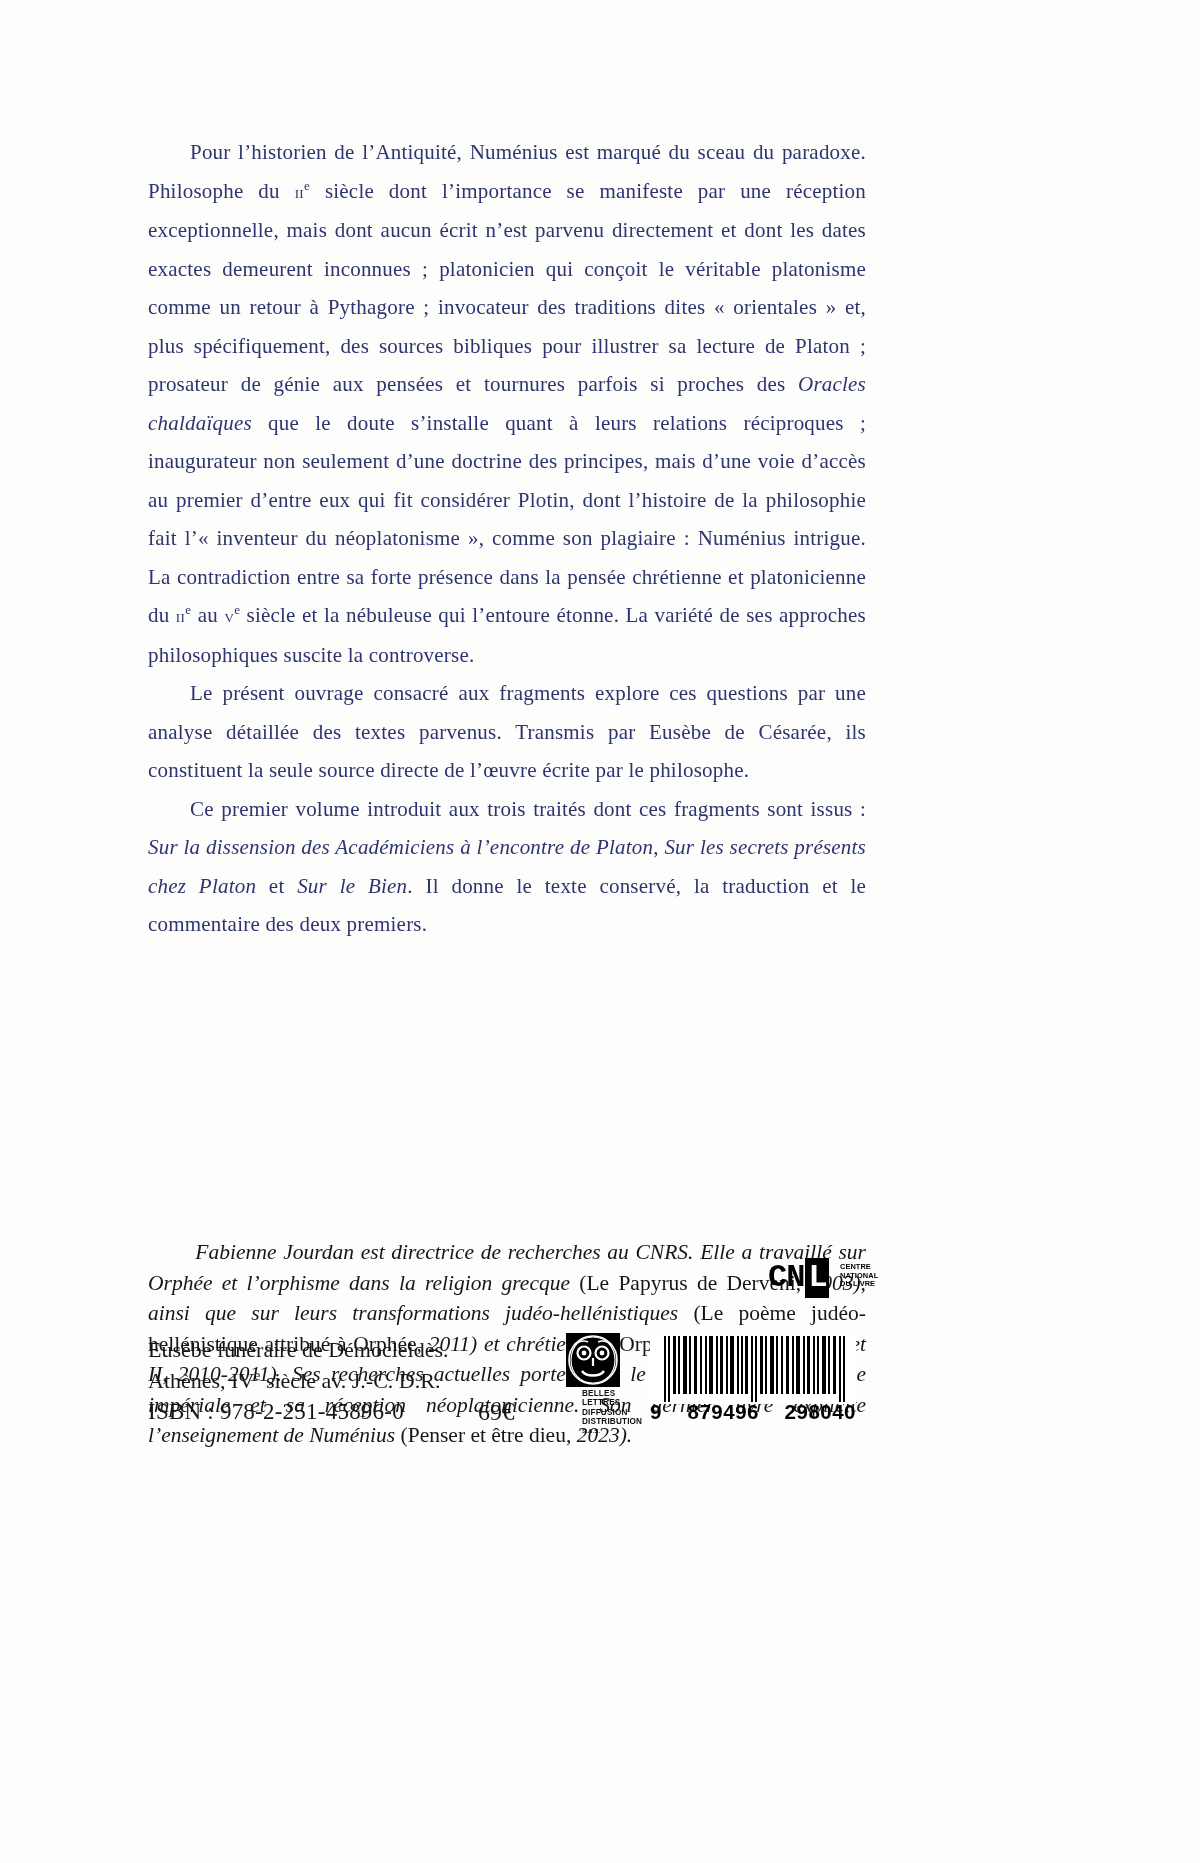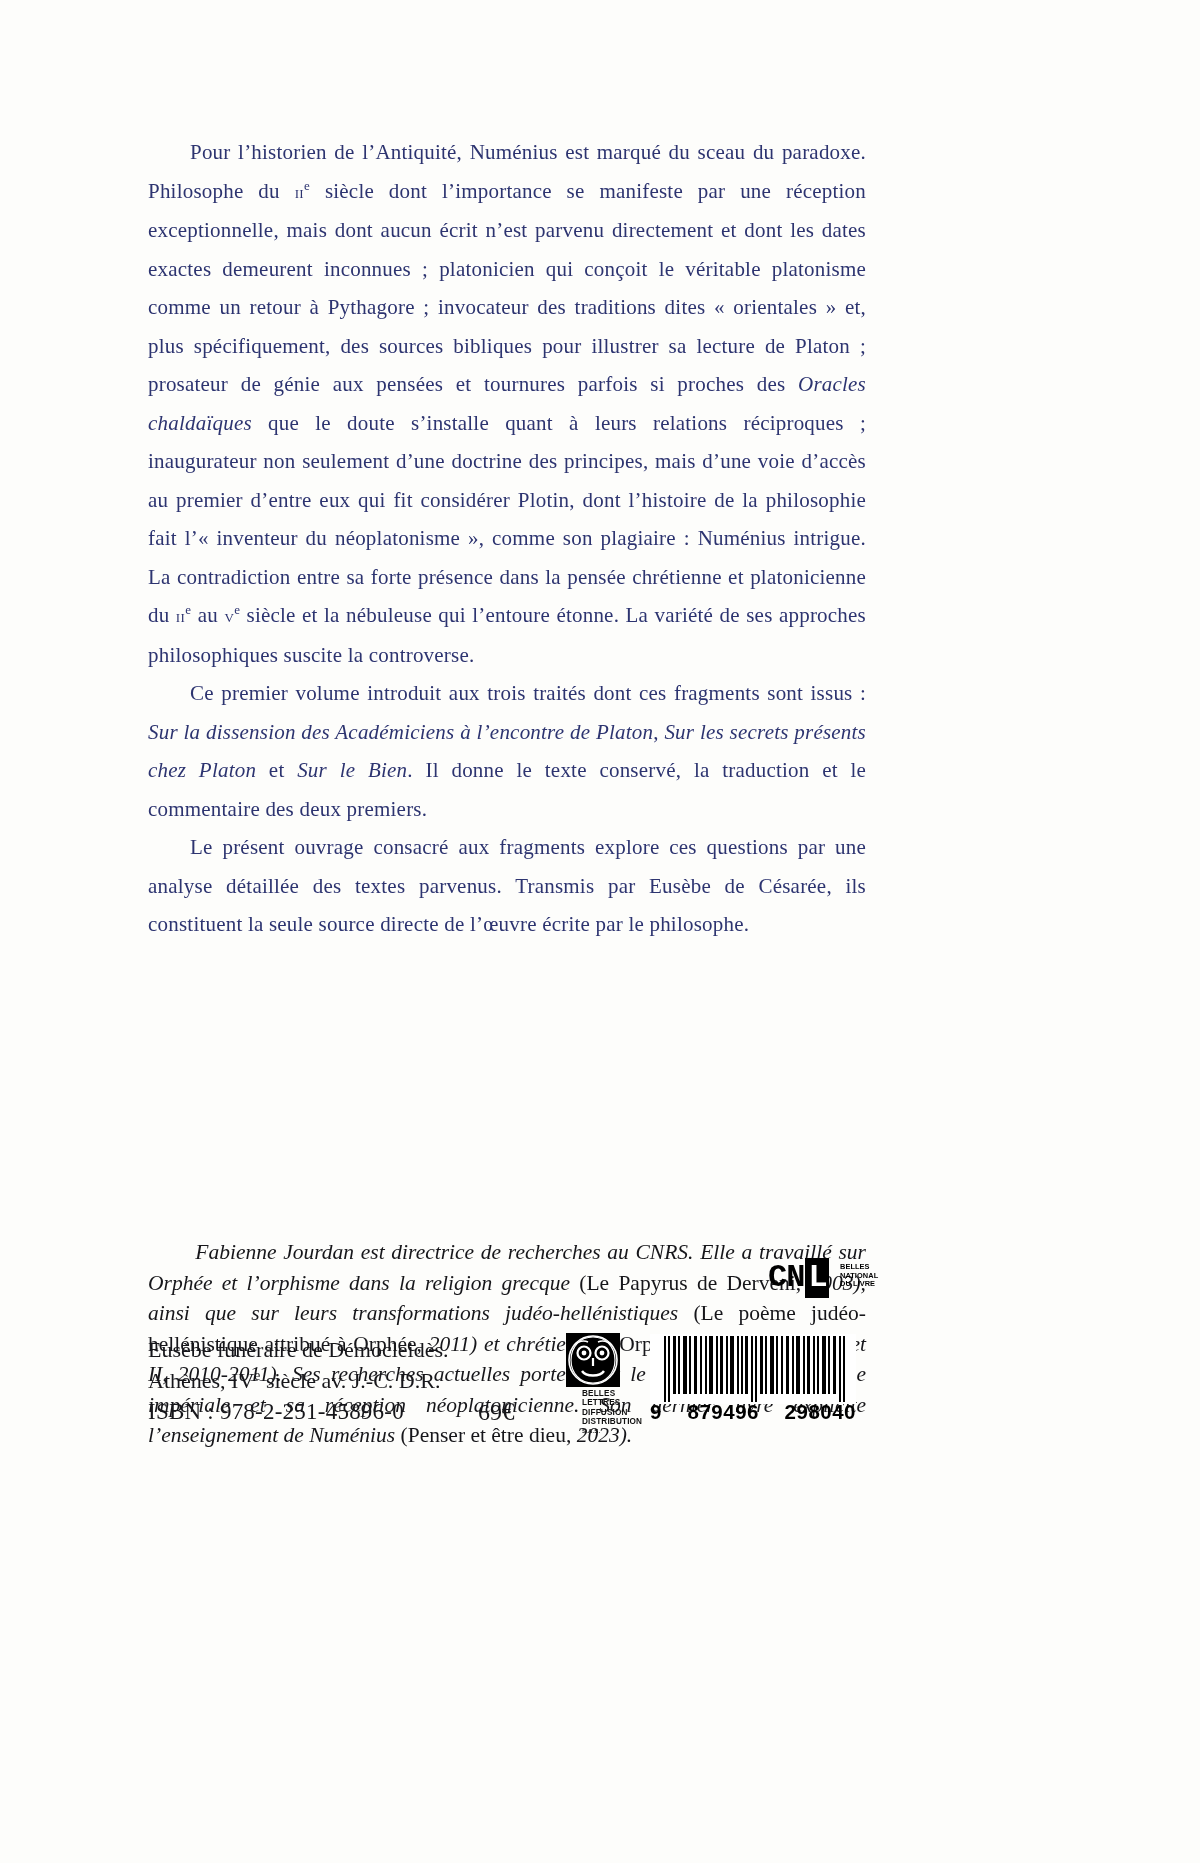--- a/index.html
+++ b/index.html
@@ -197,25 +197,25 @@
 
 <div class="page">
 
   <div class="blurb">
 
     <p>
       <span>Pour l’historien de l’Antiquité, Numénius est marqué du sceau du paradoxe. Philosophe du </span><span class="sc">ii</span><sup class="ord">e</sup><span> siècle dont l’importance se manifeste par une réception exceptionnelle, mais dont aucun écrit n’est parvenu directement et dont les dates exactes demeurent inconnues ; platonicien qui conçoit le véritable platonisme comme un retour à Pythagore ; invocateur des traditions dites « orientales » et, plus spécifiquement, des sources bibliques pour illustrer sa lecture de Platon ; prosateur de génie aux pensées et tournures parfois si proches des </span><i>Oracles chaldaïques</i><span> que le doute s’installe quant à leurs relations réciproques ; inaugurateur non seulement d’une doctrine des principes, mais d’une voie d’accès au premier d’entre eux qui fit considérer Plotin, dont l’histoire de la philosophie fait l’« inventeur du néoplatonisme », comme son plagiaire : Numénius intrigue. La contradiction entre sa forte présence dans la pensée chrétienne et platonicienne du </span><span class="sc">ii</span><sup class="ord">e</sup><span> au </span><span class="sc">v</span><sup class="ord">e</sup><span> siècle et la nébuleuse qui l’entoure étonne. La variété de ses approches philosophiques suscite la controverse.</span>
     </p>
 
     <p>
+      <span>Le présent ouvrage consacré aux fragments explore ces questions par une analyse détaillée des textes parvenus. Transmis par Eusèbe de Césarée, ils constituent la seule source directe de l’œuvre écrite par le philosophe.</span>
+    </p>
+
+    <p>
       <span>Ce premier volume introduit aux trois traités dont ces fragments sont issus : </span><i>Sur la dissension des Académiciens à l’encontre de Platon</i><span>, </span><i>Sur les secrets présents chez Platon</i><span> et </span><i>Sur le Bien</i><span>. Il donne le texte conservé, la traduction et le commentaire des deux premiers.</span>
-    </p>
-
-    <p>
-      <span>Le présent ouvrage consacré aux fragments explore ces questions par une analyse détaillée des textes parvenus. Transmis par Eusèbe de Césarée, ils constituent la seule source directe de l’œuvre écrite par le philosophe.</span>
     </p>
 
   </div>
 
   <div class="bio">
     <span>Fabienne Jourdan est directrice de recherches au CNRS. Elle a travaillé sur Orphée et l’orphisme dans la religion grecque </span><span class="rom">(Le Papyrus de Derveni, </span><span>2003), ainsi que sur leurs transformations judéo-hellénistiques </span><span class="rom">(Le poème judéo-hellénistique attribué à Orphée, </span><span>2011) et chrétiennes </span><span class="rom">(Orphée et les Chrétiens, </span><span>I et II, 2010-2011). Ses recherches actuelles portent sur le platonisme de l’époque impériale et sa réception néoplatonicienne. Son dernier livre explicite l’enseignement de Numénius </span><span class="rom">(Penser et être dieu, </span><span>2023).</span>
   </div>
 
   <div class="caption">
     <div>Eusèbe funéraire de Démocleidès.</div>
@@ -301,19 +301,19 @@
     <div class="barcode-digits">
       <span>9</span>
       <span>879496</span>
       <span>298040</span>
     </div>
   </div>
 
   <div class="cnl">
     <div class="cnl-word"><span>C</span><span>N</span><span class="lbox">L</span></div>
     <div class="cnl-sub">
-      <div>BELLES</div>
+      <div>CENTRE</div>
       <div>NATIONAL</div>
       <div>DU LIVRE</div>
     </div>
   </div>
 
 </div>
 
 </body></html>

